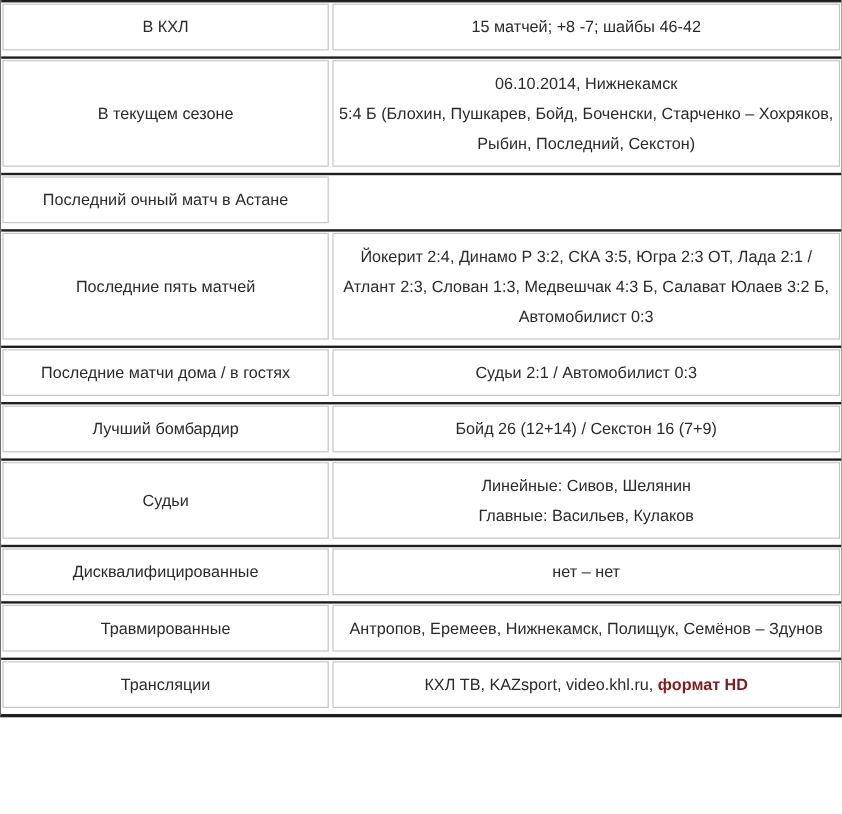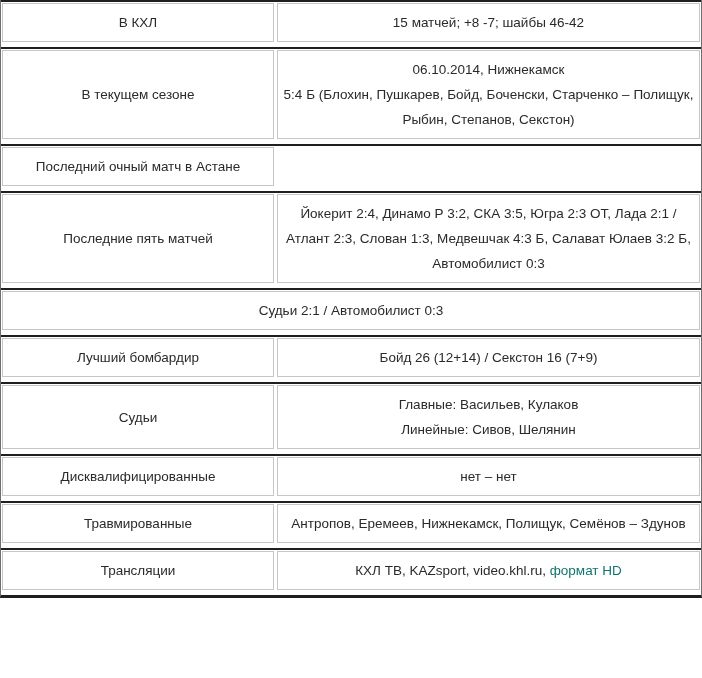--- a/index.html
+++ b/index.html
@@ -42,73 +42,74 @@
     background: #ffffff;
   }
   .cell.label {
     flex: 0 0 272px;
   }
   .cell.value {
     flex: 1 1 auto;
     text-align: center;
   }
   .line { min-height: 25px; }
-  .line b { font-weight: normal; color: #0f766e; }
+  .line b { font-weight: bold; color: #7f1d1d; }
 </style>
 </head>
 <body>
 
 <div class="page">
   <div class="stats-table">
 
     <div class="row">
       <div class="cell label">В КХЛ</div>
       <div class="cell value">
         <div class="line">15 матчей; +8 -7; шайбы 46-42</div>
       </div>
     </div>
 
     <div class="row">
       <div class="cell label">В текущем сезоне</div>
       <div class="cell value">
         <div class="line">06.10.2014, Нижнекамск</div>
-        <div class="line">5:4 Б (Блохин, Пушкарев, Бойд, Боченски, Старченко – Полищук, Рыбин, Степанов, Секстон)</div>
+        <div class="line">5:4 Б (Блохин, Пушкарев, Бойд, Боченски, Старченко – Хохряков, Рыбин, Последний, Секстон)</div>
       </div>
     </div>
 
     <div class="row">
       <div class="cell label">Последний очный матч в Астане</div>
     </div>
 
 
     <div class="row">
       <div class="cell label">Последние пять матчей</div>
       <div class="cell value">
         <div class="line">Йокерит 2:4, Динамо Р 3:2, СКА 3:5, Югра 2:3 ОТ, Лада 2:1 / Атлант 2:3, Слован 1:3, Медвешчак 4:3 Б, Салават Юлаев 3:2 Б, Автомобилист 0:3</div>
       </div>
     </div>
 
     <div class="row">
+      <div class="cell label">Последние матчи дома / в гостях</div>
       <div class="cell value">
         <div class="line">Судьи 2:1 / Автомобилист 0:3</div>
       </div>
     </div>
 
     <div class="row">
       <div class="cell label">Лучший бомбардир</div>
       <div class="cell value">
         <div class="line">Бойд 26 (12+14) / Секстон 16 (7+9)</div>
       </div>
     </div>
 
     <div class="row">
       <div class="cell label">Судьи</div>
       <div class="cell value">
+        <div class="line">Линейные: Сивов, Шелянин</div>
         <div class="line">Главные: Васильев, Кулаков</div>
-        <div class="line">Линейные: Сивов, Шелянин</div>
       </div>
     </div>
 
     <div class="row">
       <div class="cell label">Дисквалифицированные</div>
       <div class="cell value">
         <div class="line">нет – нет</div>
       </div>
     </div>
 

